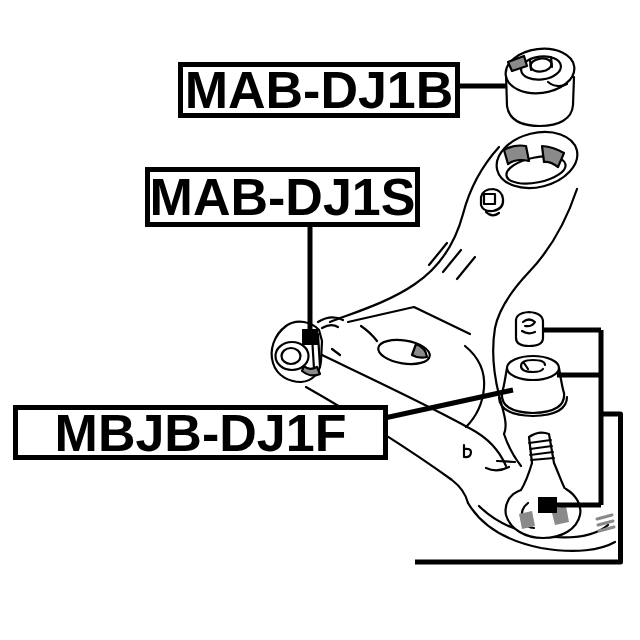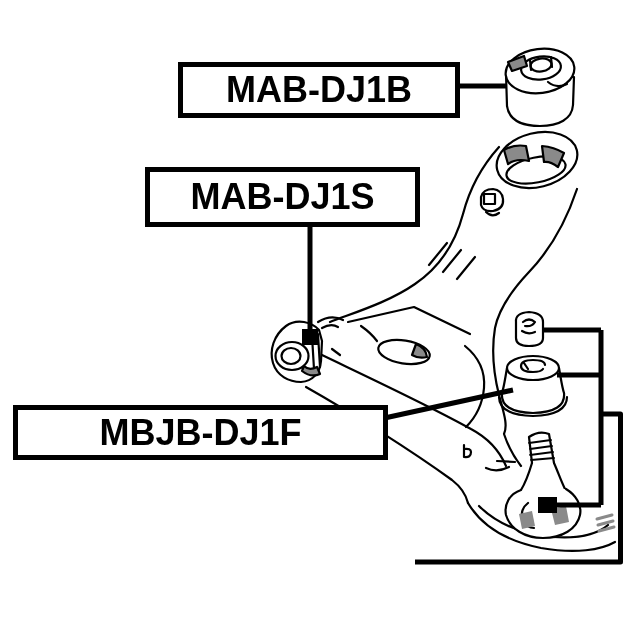--- a/index.html
+++ b/index.html
@@ -16,21 +16,21 @@
     font-family:"Liberation Sans", sans-serif;
   }
   .artwork{position:absolute;left:0;top:0;width:640px;height:640px;}
   .part-label{
     position:absolute;
     box-sizing:border-box;
     border:5px solid var(--line);
     background:var(--bg);
     color:var(--line);
     font-weight:700;
-    font-size:36px;
+    font-size:52px;
     line-height:1;
     display:flex;
     align-items:center;
     justify-content:center;
     white-space:nowrap;
     letter-spacing:0px;
   }
   .lbl-1{left:178px;top:62px;width:282px;height:56px;}
   .lbl-2{left:145px;top:167px;width:275px;height:60px;}
   .lbl-3{left:13px; top:405px;width:375px;height:55px;text-align:right;}

